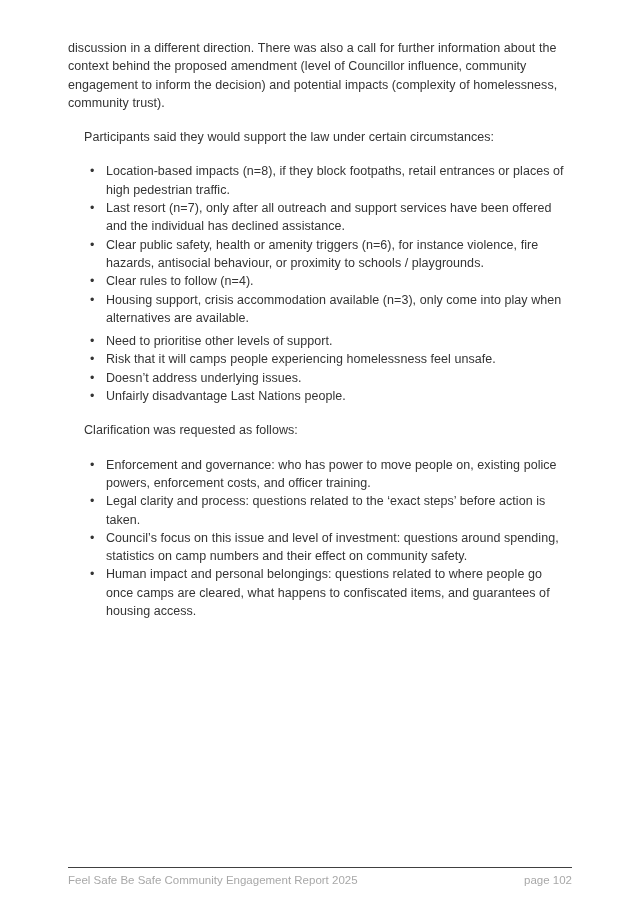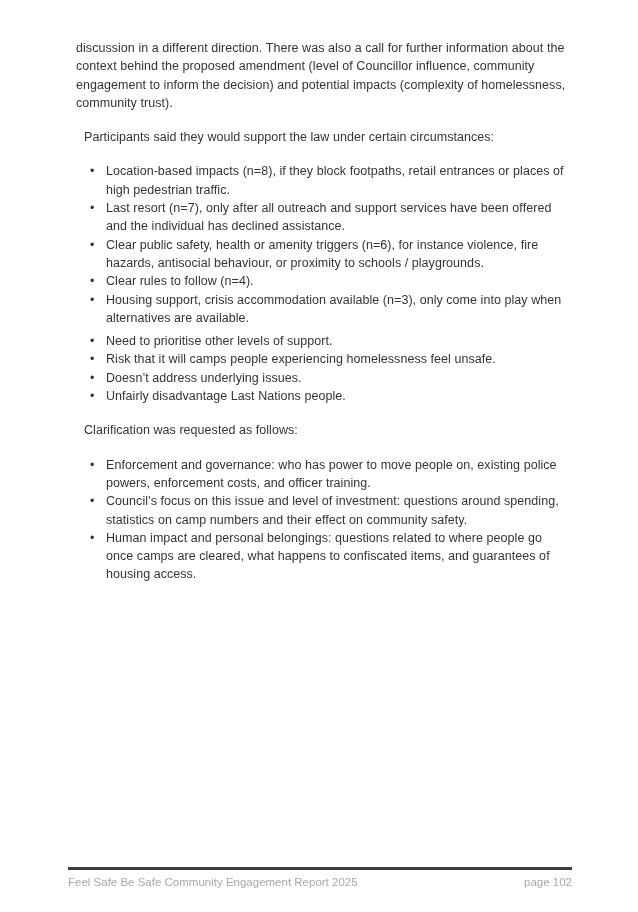--- a/index.html
+++ b/index.html
@@ -24,21 +24,21 @@
     position: absolute;
     top: 0;
     left: 68px;
     right: 66px;
     padding-top: 39px;
     font-size: 12.5px;
     line-height: 18.3px;
     letter-spacing: 0.05px;
   }
   .content p {
-    margin: 0 0 5px 8px;
+    margin: 0 0 5px 0;
   }
   .content p.lead {
     margin: 16px;
   }
   .content ul {
     list-style: none;
     margin: 0 0 5px 0;
     padding: 0;
   }
   .content li {
@@ -49,21 +49,21 @@
     content: "\2022";
     position: absolute;
     left: 22px;
     top: 0;
   }
   .footer {
     position: absolute;
     top: 867px;
     left: 68px;
     right: 66px;
-    border-top: 3px solid #404040;
+    border-top: 1px solid #404040;
     padding-top: 5px;
     display: flex;
     justify-content: space-between;
     align-items: baseline;
     font-size: 11.5px;
     line-height: 14px;
     color: #a8a8a8;
   }
 </style>
 </head>
@@ -92,20 +92,21 @@
         <li>Risk that it will camps people experiencing homelessness feel unsafe.</li>
         <li>Doesn’t address underlying issues.</li>
         <li>Unfairly disadvantage Last Nations people.</li>
       </ul>
     </section>
 
     <section>
       <p class="lead">Clarification was requested as follows:</p>
       <ul>
         <li>Enforcement and governance: who has power to move people on, existing police powers, enforcement costs, and officer training.</li>
+        <li>Legal clarity and process: questions related to the ‘exact steps’ before action is taken.</li>
         <li>Council’s focus on this issue and level of investment: questions around spending, statistics on camp numbers and their effect on community safety.</li>
         <li>Human impact and personal belongings: questions related to where people go once camps are cleared, what happens to confiscated items, and guarantees of housing access.</li>
       </ul>
     </section>
 
   </main>
 
   <footer class="footer">
     <span>Feel Safe Be Safe Community Engagement Report 2025</span>
     <span>page 102</span>

